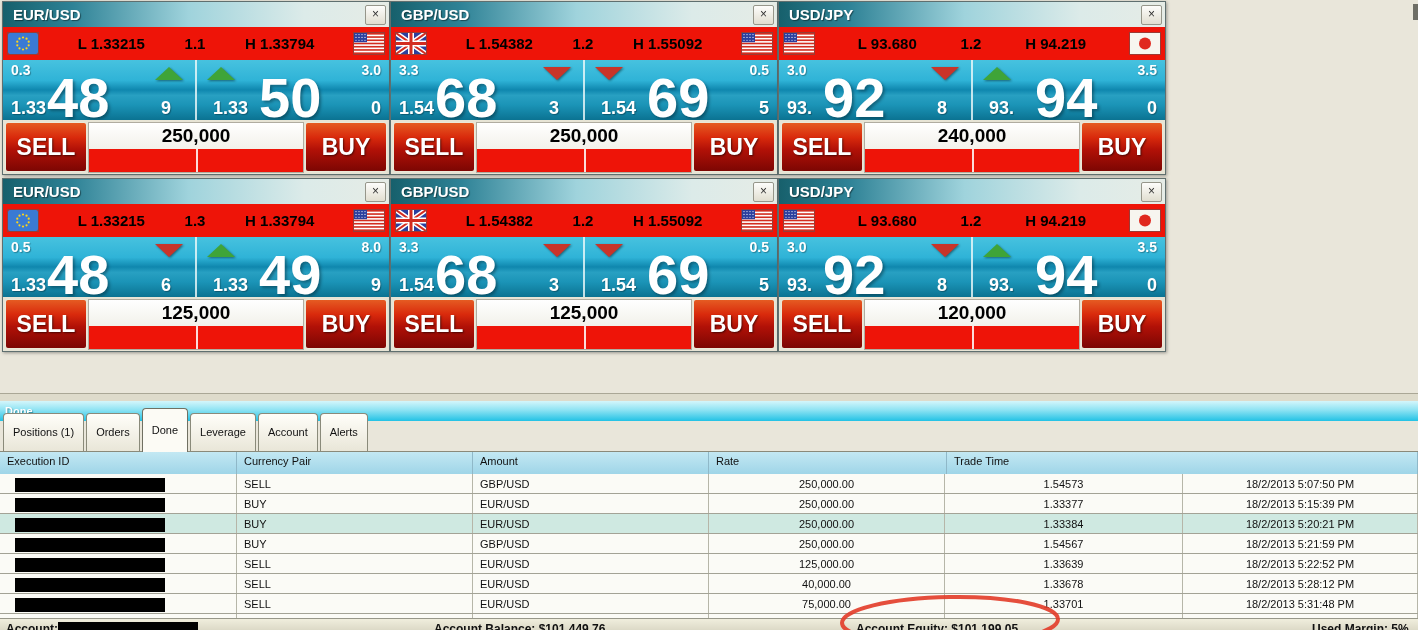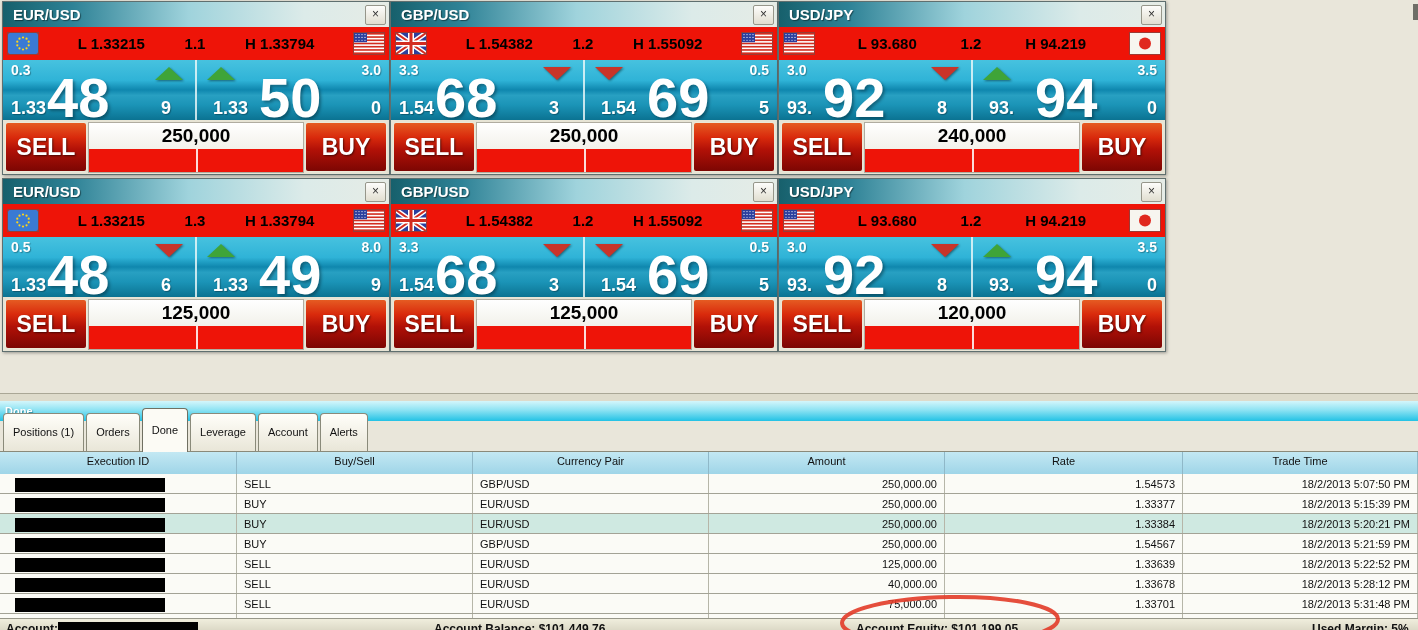--- a/index.html
+++ b/index.html
@@ -64,28 +64,28 @@
     padding-left:3px;box-sizing:border-box;border-bottom:1px solid #8a8a7a;background:#e9e6da;}
   .tab{height:21px;margin-right:2px;padding:8px 9px;background:linear-gradient(#fffef9,#e9e6d8);
     border:1px solid #8a8a7a;border-bottom:none;border-radius:4px 4px 0 0;
     font-size:11px;line-height:21px;white-space:nowrap;cursor:default;}
   .tab.active{height:27px;line-height:27px;background:#fcfbf5;font-size:11px;position:relative;z-index:2;
     margin-bottom:-1px;border-color:#707062;}
 
   
   .thead{position:absolute;left:0;top:452px;width:1418px;height:22px;display:flex;
     background:linear-gradient(#c3e8f3,#9fd5e8);border-bottom:1px solid #7d9aa6;font-size:11px;}
-  .thead .cell{border-right:1px solid #8fb8c8;text-align:center;}
+  .thead .cell{border-right:1px solid #8fb8c8;}
   .cell{box-sizing:border-box;padding:3px 7px;overflow:hidden;white-space:nowrap;}
   .c0{width:237px;} .c1{width:236px;} .c2{width:236px;} .c3{width:236px;} .c4{width:238px;} .c5{flex:1;}
   .rows{position:absolute;left:0;top:474px;width:1418px;height:156px;overflow:hidden;}
   .trow{display:flex;height:19px;background:#fbfbf6;border-bottom:1px solid #a3a396;font-size:11px;}
   .trow.highlight{background:#cfe9e1;}
   .trow .cell{border-right:1px solid #b6b6a8;line-height:14px;}
-  .num{text-align:right;}
+  .num{text-align:center;}
   .redact{display:inline-block;width:150px;height:14px;background:#000;vertical-align:middle;margin-left:8px;}
   .exec-text{color:#222;}
 
   
   .statusbar{position:absolute;left:0;top:618px;width:1418px;height:14px;z-index:10;
     background:linear-gradient(#f0eedd,#d7d4c1);border-top:1px solid #98988a;font-size:12px;font-weight:bold;}
   .statusbar span{position:absolute;top:3px;white-space:nowrap;}
   .acct-redact{position:absolute;left:58px;top:2px;width:140px;height:12px;background:#000;}
   .s-account{left:6px;} .s-balance{left:434px;} .s-equity{left:856px;} .s-margin{left:1312px;}
 
@@ -545,21 +545,20 @@
       <div class="tab">Positions (1)</div>
       <div class="tab">Orders</div>
       <div class="tab active">Done</div>
       <div class="tab">Leverage</div>
       <div class="tab">Account</div>
       <div class="tab">Alerts</div>
     </div>
 
   <div class="thead">
     <div class="cell c0">Execution ID</div>
-    <div class="cell c1">Buy/Sell</div>
     <div class="cell c2">Currency Pair</div>
     <div class="cell c3">Amount</div>
     <div class="cell c4">Rate</div>
     <div class="cell c5">Trade Time</div>
   </div>
 
   <div class="rows" id="rows">
   <div class="trow">
     <div class="cell c0"><span class="redact"></span><span class="exec-text"></span></div>
     <div class="cell c1">SELL</div>

